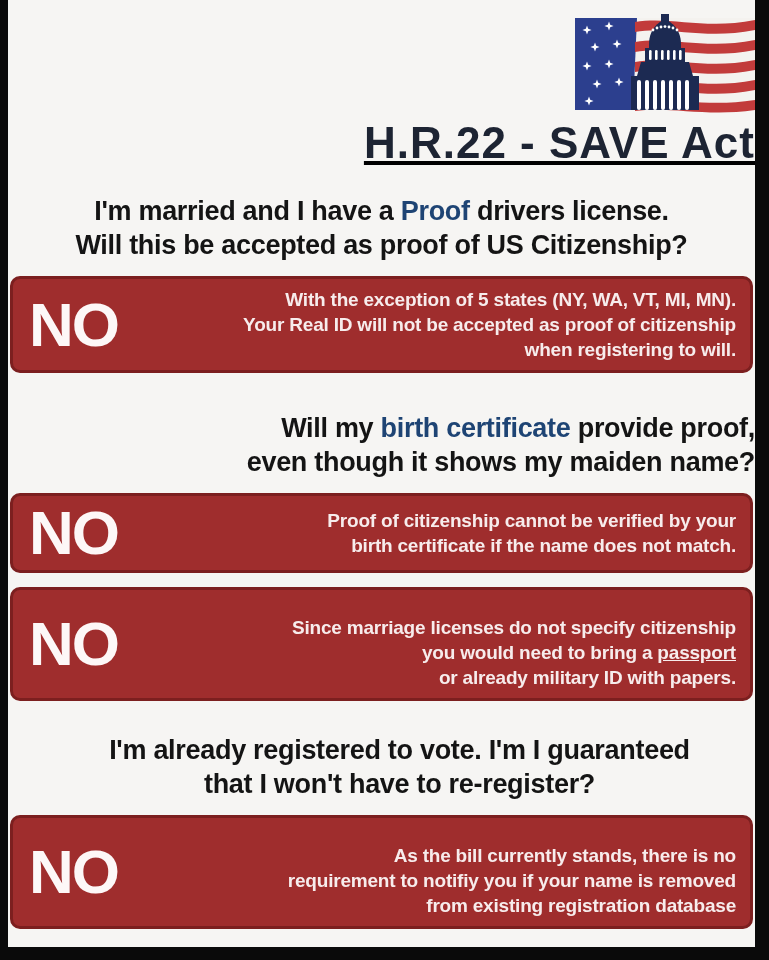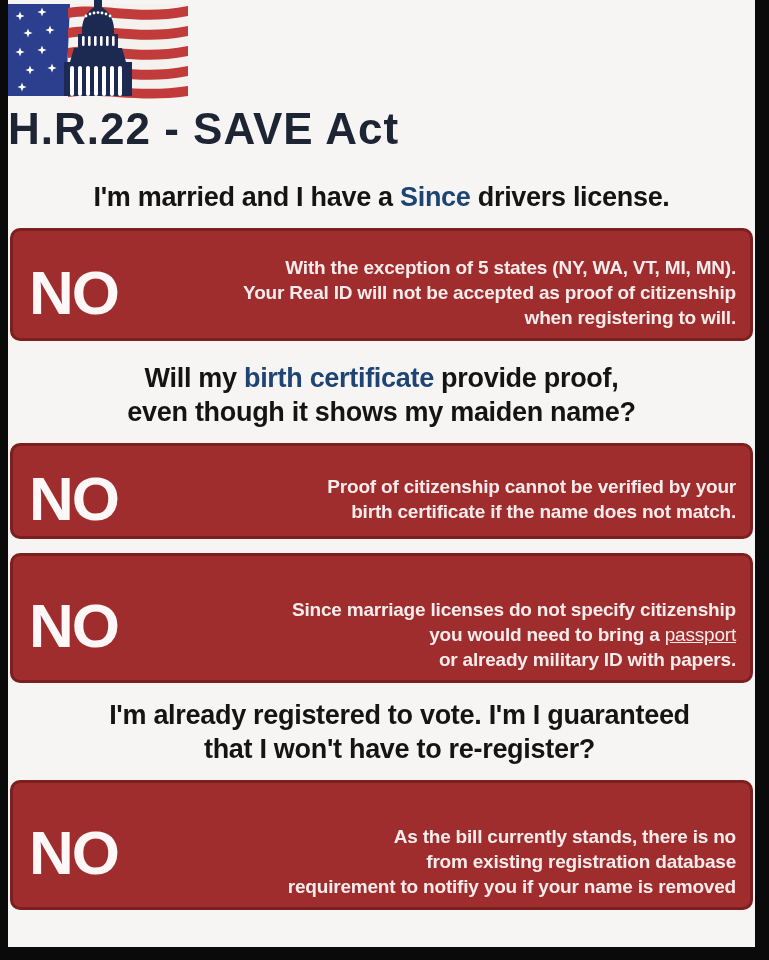--- a/index.html
+++ b/index.html
@@ -8,55 +8,55 @@
     background:#f6f5f3;
     font-family:"Liberation Sans", sans-serif;
   }
   .edge{position:absolute;background:#0a0a0a;z-index:5;}
   .edge-left{left:0;top:0;width:8px;height:100%;}
   .edge-right{right:0;top:0;width:14px;height:100%;}
   .edge-bottom{left:0;bottom:0;width:100%;height:13px;}
   .content{
     position:absolute;left:8px;right:14px;top:0;bottom:13px;
   }
-  .header{text-align:left;}
+  .header{text-align:right;padding-top:14px;text-decoration:underline;}
   .logo{display:inline-block;width:180px;height:100px;vertical-align:top;}
   .title{
     margin-top:4px;
     font-size:44px;font-weight:700;letter-spacing:1px;
     color:#1d2433;line-height:50px;
   }
   .question{
     text-align:center;font-weight:700;color:#141414;
     font-size:27px;line-height:34px;letter-spacing:-0.3px;
   }
   .q1{margin-top:26px;}
   .kw{color:#1e4474;}
   .banner{
     box-sizing:border-box;
     margin:14px 2px 0 2px;
     background:#9f2d2d;border:3px solid #7c1f1f;border-radius:10px;
     display:flex;align-items:center;
-    padding:24px 14px 8px 16px;
+    padding:8px 14px 8px 16px;
     color:#f7ecec;
   }
   .no{
     font-size:62px;font-weight:800;line-height:58px;
     letter-spacing:-2px;color:#fdf7f7;
     padding-right:16px;flex:0 0 auto;
   }
   .banner-text{
     flex:1 1 auto;
     font-size:19px;font-weight:700;line-height:25px;letter-spacing:-0.2px;
   }
   .align-left{text-align:right;}
   .align-center{text-align:right;margin-top:17px;}
-  .passport{text-decoration:underline;font-weight:400;}
-  .spacer-q{margin-top:20px;}
-  .spacer-q4{margin-top:15px;padding-left:36px;}
+  .passport{text-decoration:underline;font-weight:700;}
+  .spacer-q{margin-top:38px;text-align:right;}
+  .spacer-q4{margin-top:32px;padding-left:36px;}
 </style>
 </head>
 <body>
 
 <div class="edge edge-left"></div>
 <div class="edge edge-right"></div>
 <div class="edge edge-bottom"></div>
 
 <div class="content">
 
@@ -119,21 +119,22 @@
         <rect x="86" y="66" width="4" height="30" rx="2"></rect>
         <rect x="94" y="66" width="4" height="30" rx="2"></rect>
         <rect x="102" y="66" width="4" height="30" rx="2"></rect>
         <rect x="110" y="66" width="4" height="30" rx="2"></rect>
       </g>
     </svg>
     <div class="title">H.R.22 - SAVE Act</div>
   </div>
 
   <div class="question q1">
-    <div><span>I'm married and I have a </span><span class="kw">Since</span><span> drivers license.</span></div>
+    <div><span>I'm married and I have a </span><span class="kw">Proof</span><span> drivers license.</span></div>
+    <div>Will this be accepted as proof of US Citizenship?</div>
   </div>
   <div class="banner">
     <div class="no">NO</div>
     <div class="banner-text align-left">
       <div>With the exception of 5 states (NY, WA, VT, MI, MN).</div>
       <div>Your Real ID will not be accepted as proof of citizenship</div>
       <div>when registering to will.</div>
     </div>
   </div>
 
@@ -159,18 +160,18 @@
   </div>
 
   <div class="question spacer-q4">
     <div>I'm already registered to vote. I'm I guaranteed</div>
     <div>that I won't have to re-register?</div>
   </div>
   <div class="banner">
     <div class="no">NO</div>
     <div class="banner-text align-center">
       <div>As the bill currently stands, there is no</div>
+      <div>requirement to notifiy you if your name is removed</div>
       <div>from existing registration database</div>
-      <div>requirement to notifiy you if your name is removed</div>
     </div>
   </div>
 
 </div>
 
 </body></html>

